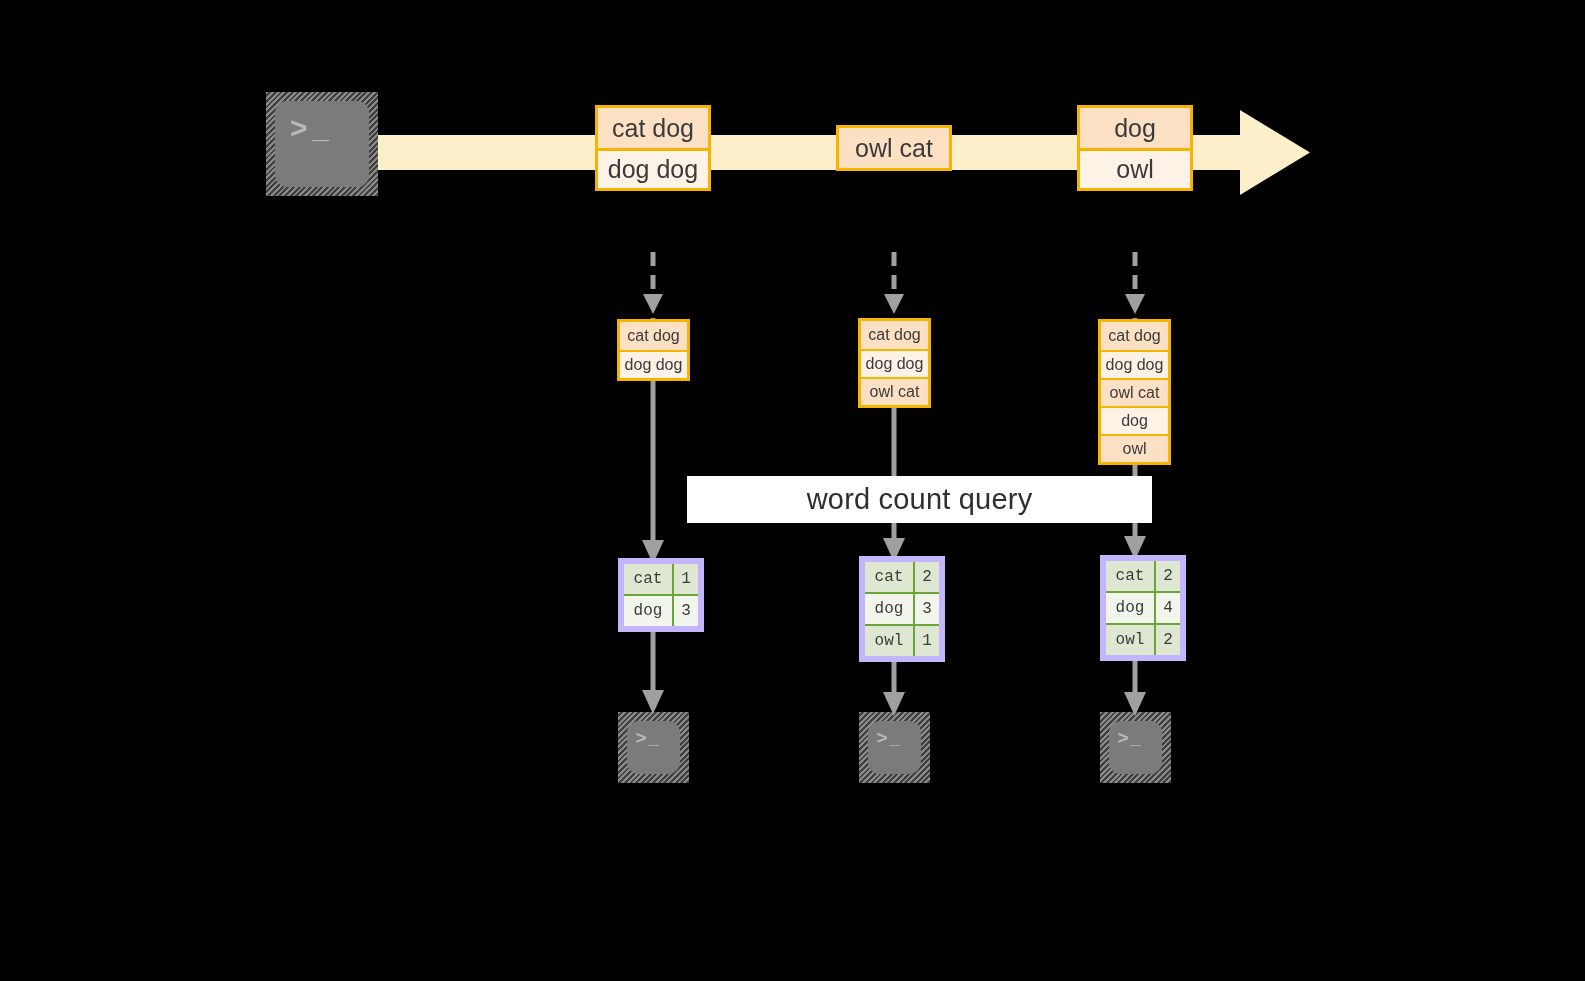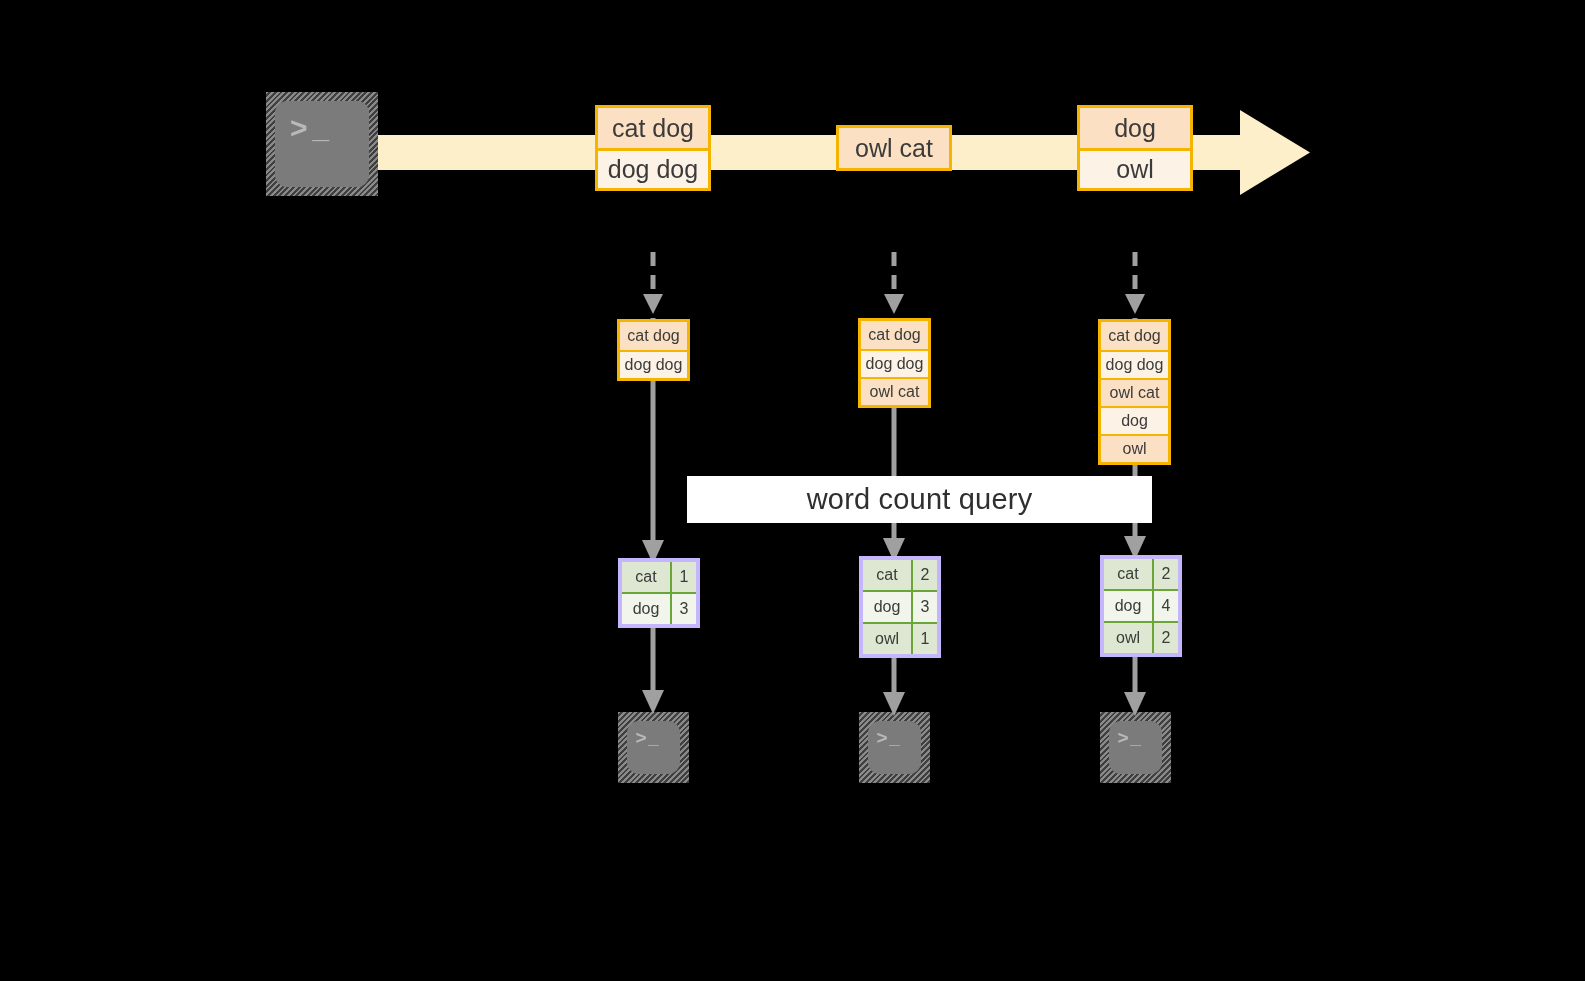--- a/index.html
+++ b/index.html
@@ -77,24 +77,25 @@
   .rec-box.big .rec-row { height: 40px; font-size: 25px; }
   
   .rec-box.snap { border-width: 3px; }
   .rec-box.snap .rec-row { height: 28px; font-size: 16px; }
   .rec-box.snap .rec-row + .rec-row { border-top: 2px solid #F5B400; }
 
   
   .res-table {
     position: absolute;
     box-sizing: border-box;
-    border: 4px solid #c4b5fd;
+    border: 6px solid #c4b5fd;
     display: flex;
     flex-direction: column;
     z-index: 5;
+    font-family: Liberation Mono, monospace;
   }
   .res-row {
     display: flex;
     height: 30px;
   }
   .res-row + .res-row { border-top: 2px solid #6AA637; }
   .res-cell {
     box-sizing: border-box;
     display: flex;
     align-items: center;

